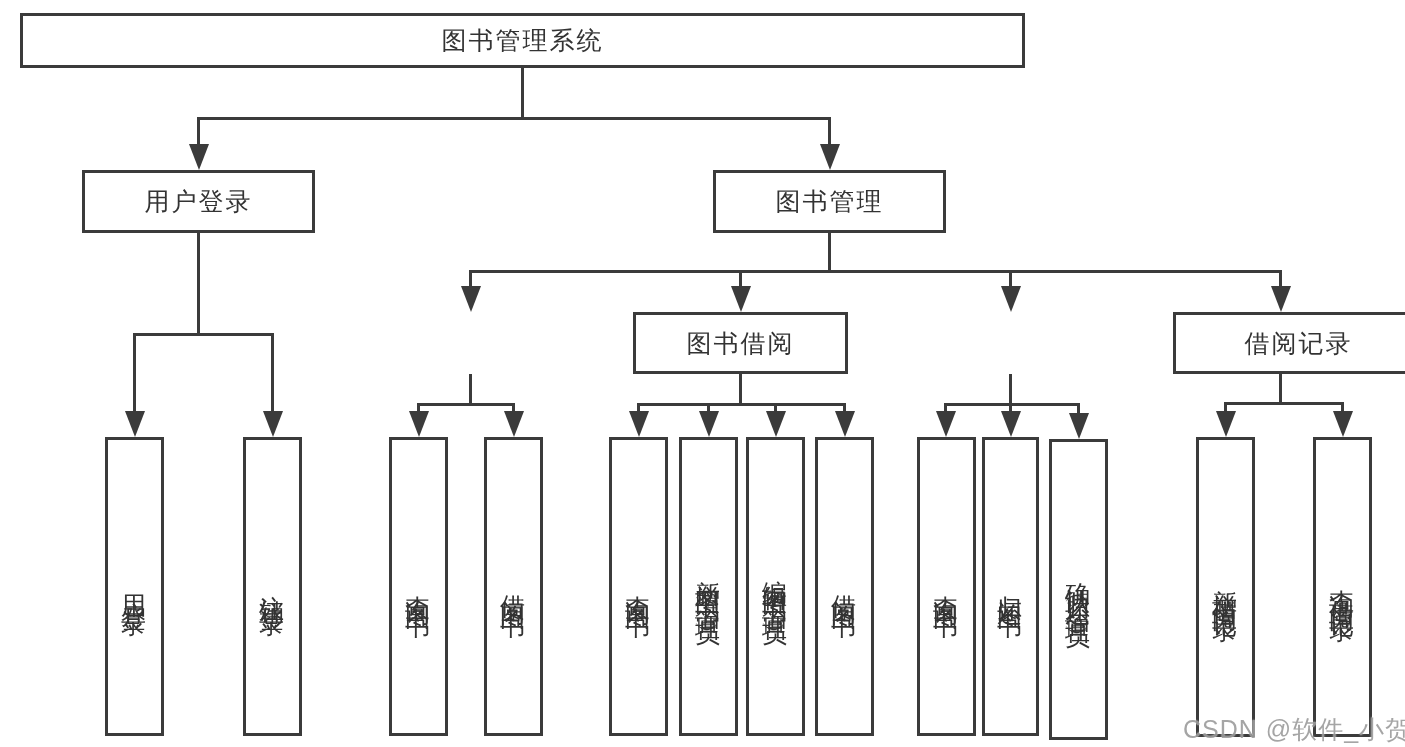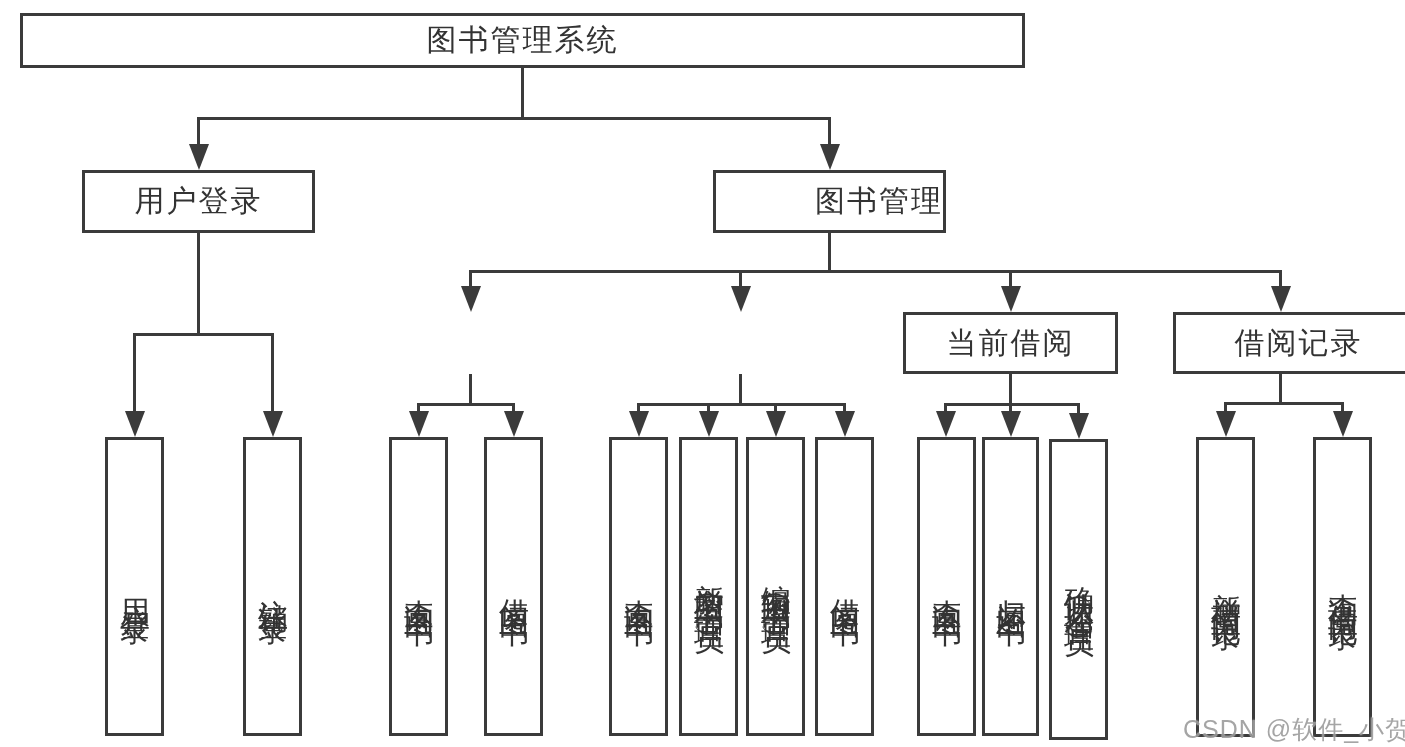--- a/index.html
+++ b/index.html
@@ -22,21 +22,21 @@
   .box {
     position: absolute;
     border: 3px solid var(--stroke);
     background: var(--background);
     display: flex;
     align-items: center;
     justify-content: center;
     z-index: 2;
   }
   .box .lbl {
-    font-size: 30px;
+    font-size: 25px;
     color: var(--text);
     letter-spacing: 2px;
     white-space: nowrap;
   }
   .box.v .lbl {
     display: block;
     writing-mode: vertical-rl;
     text-orientation: mixed;
     letter-spacing: 6px;
     white-space: normal;
@@ -77,21 +77,21 @@
 
   <div class="hl" style="left:197px; top:117px; width:634px;"></div>
   <div class="vl" style="left:197px; top:117px; height:29px;"></div>
   <div class="arw" style="left:189px; top:144px;"></div>
   <div class="vl" style="left:828px; top:117px; height:29px;"></div>
   <div class="arw" style="left:820px; top:144px;"></div>
 
   <div class="box" style="left:82px; top:170px; width:233px; height:63px;">
     <span class="lbl">用户登录</span>
   </div>
-  <div class="box" style="left:713px; top:170px; width:233px; height:63px;justify-content:flex-end;">
+  <div class="box" style="left:713px; top:170px; width:233px; height:63px;">
     <span class="lbl">图书管理</span>
   </div>
 
   <div class="vl" style="left:197px; top:233px; height:103px;"></div>
   <div class="hl" style="left:133px; top:333px; width:141px;"></div>
   <div class="vl" style="left:133px; top:333px; height:80px;"></div>
   <div class="arw" style="left:125px; top:411px;"></div>
   <div class="vl" style="left:271px; top:333px; height:80px;"></div>
   <div class="arw" style="left:263px; top:411px;"></div>
 
@@ -99,22 +99,22 @@
   <div class="hl" style="left:469px; top:270px; width:813px;"></div>
   <div class="vl" style="left:469px; top:270px; height:18px;"></div>
   <div class="arw" style="left:461px; top:286px;"></div>
   <div class="vl" style="left:739px; top:270px; height:18px;"></div>
   <div class="arw" style="left:731px; top:286px;"></div>
   <div class="vl" style="left:1009px; top:270px; height:18px;"></div>
   <div class="arw" style="left:1001px; top:286px;"></div>
   <div class="vl" style="left:1279px; top:270px; height:18px;"></div>
   <div class="arw" style="left:1271px; top:286px;"></div>
 
-  <div class="box" style="left:903px; top:312px; width:215px; height:62px;">
-    <span class="lbl">当前借阅</span>
+  <div class="box" style="left:633px; top:312px; width:215px; height:62px;">
+    <span class="lbl">图书借阅</span>
   </div>
   <div class="box" style="left:1173px; top:312px; width:251px; height:62px;">
     <span class="lbl">借阅记录</span>
   </div>
 
   <div class="vl" style="left:469px; top:374px; height:32px;"></div>
   <div class="hl" style="left:417px; top:403px; width:98px;"></div>
   <div class="vl" style="left:417px; top:403px; height:12px;"></div>
   <div class="arw" style="left:409px; top:411px;"></div>
   <div class="vl" style="left:512px; top:403px; height:12px;"></div>

